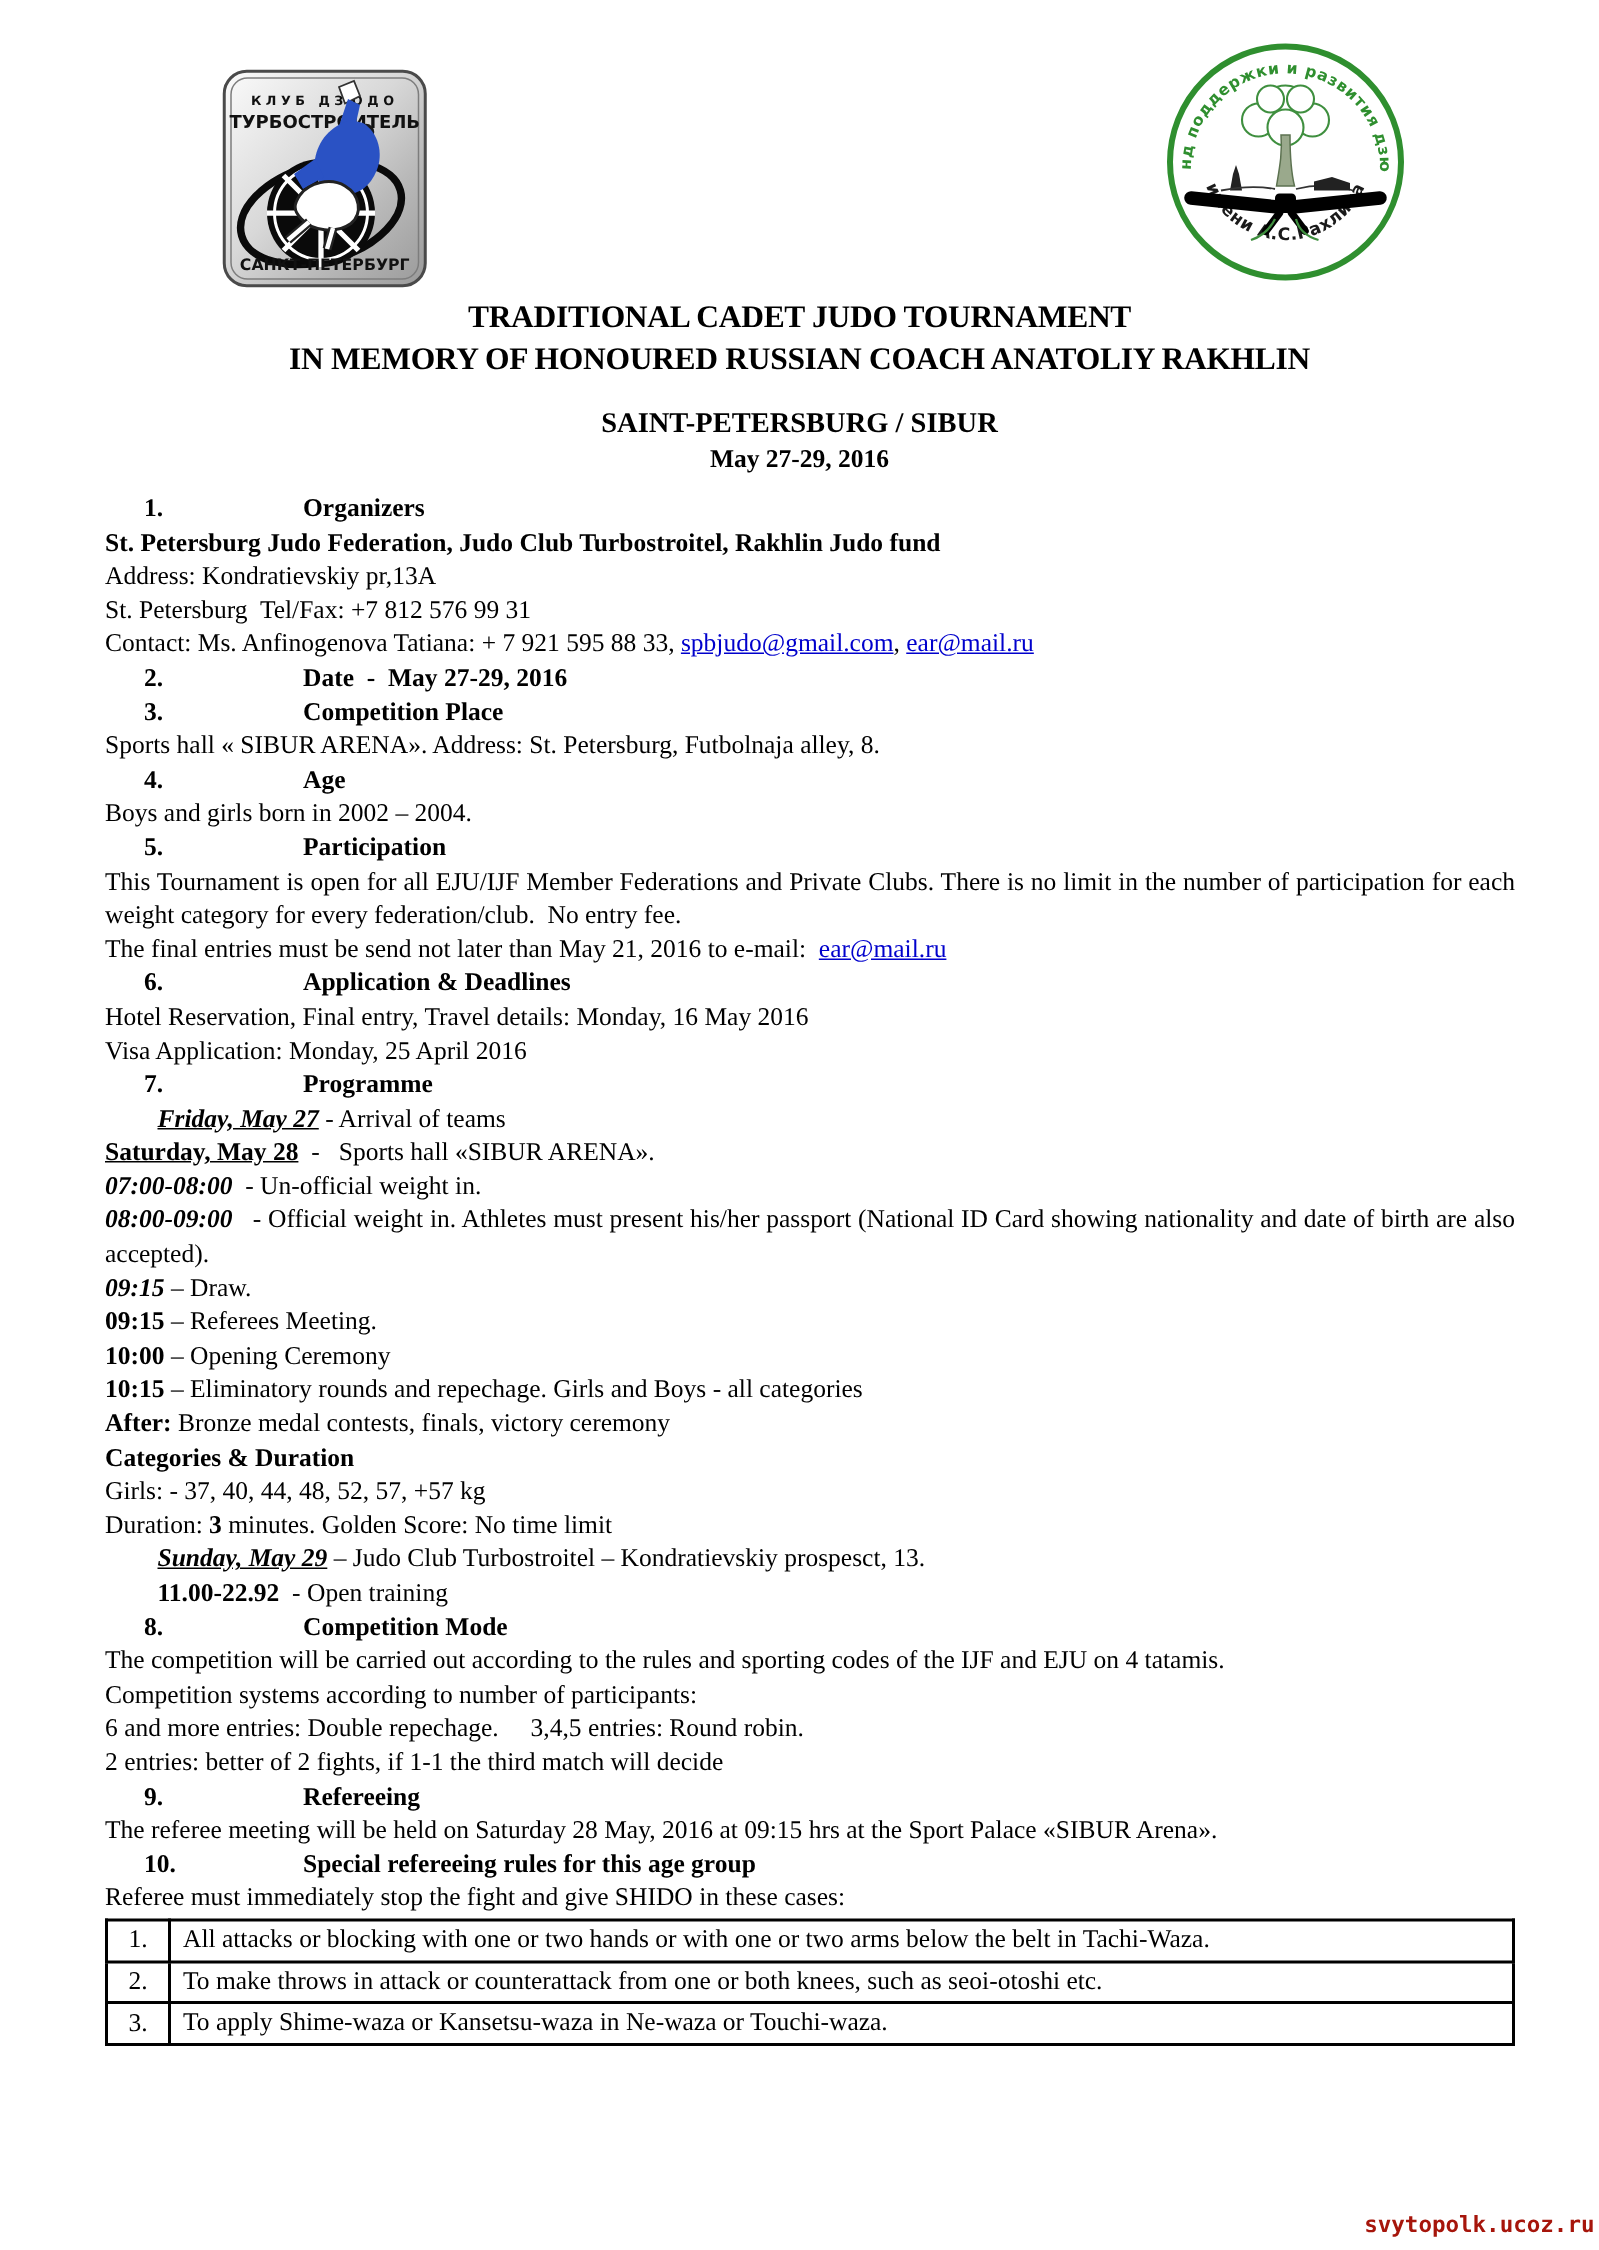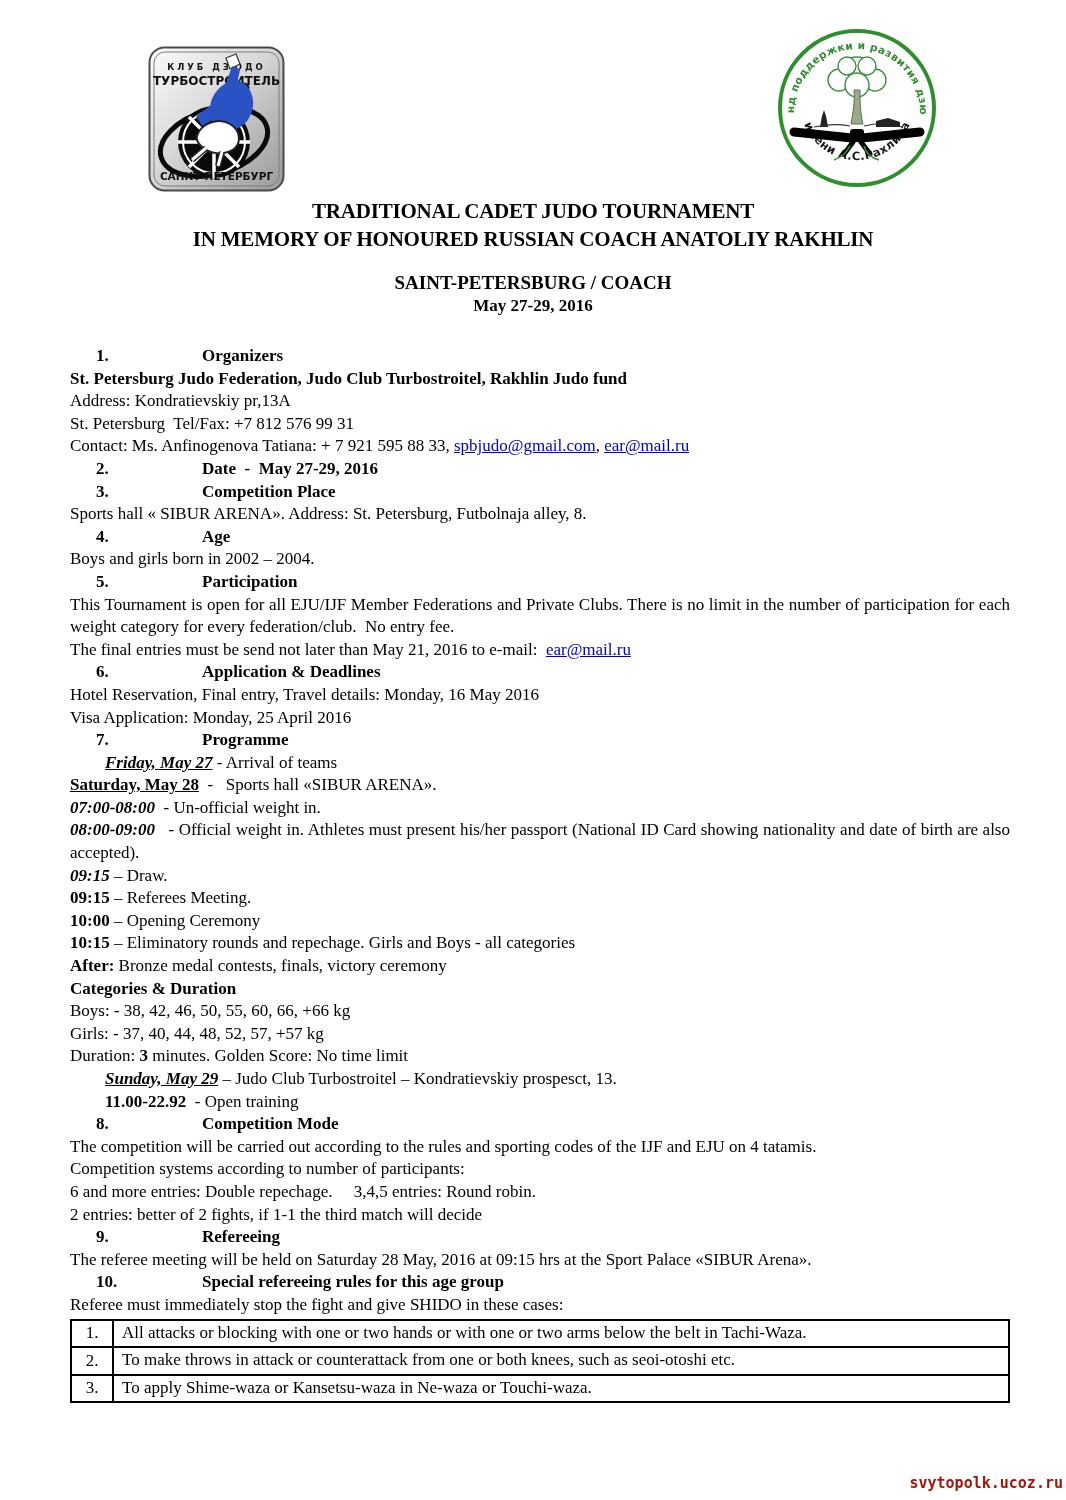--- a/index.html
+++ b/index.html
@@ -10,21 +10,21 @@
   }
   
   .logo-left { position:absolute; left:148px; top:46px; width:137px; height:160px; }
   .logo-right { position:absolute; left:776px; top:26px; width:162px; height:164px; }
   
   .header-block { position:absolute; top:197px; left:0; width:1066px; text-align:center; }
   .title-line { font-size:21px; font-weight:bold; line-height:28px; letter-spacing:-0.2px; white-space:pre; }
   .loc-line  { font-size:19px; font-weight:bold; line-height:24px; margin-top:18px; }
   .date-line { font-size:17px; font-weight:bold; line-height:22px; }
   
-  .content { position:absolute; top:345px; left:70px; width:940px; font-size:17px; line-height:22.6px; }
+  .content { position:absolute; top:328px; left:70px; width:940px; font-size:17px; line-height:22.6px; }
   .line { white-space:pre-wrap; }
   .h { font-weight:bold; }
   .h .num { display:inline-block; margin-left:26px; width:106px; }
   .ind { padding-left:35px; }
   .b { font-weight:bold; }
   .i { font-style:italic; }
   .u { text-decoration:underline; }
   .just { text-align:justify; }
   .link { color:#0000cc; text-decoration:underline; cursor:pointer; }
   
@@ -111,21 +111,21 @@
       <rect x="74" y="103" width="14" height="13" rx="3" fill="#000"></rect>
       <path d="M77,116 L68,128 M85,116 L94,128" stroke="#000" stroke-width="5" stroke-linecap="round"></path>
     </g>
     <path d="M74,120 C70,128 64,132 58,134 M88,120 C90,128 96,132 103,134" stroke="#3f8f3f" fill="none" stroke-width="1.5"></path>
   </svg>
 </div>
 
 <div class="header-block">
   <div class="title-line">TRADITIONAL CADET JUDO TOURNAMENT</div>
   <div class="title-line">IN MEMORY OF HONOURED RUSSIAN COACH ANATOLIY RAKHLIN</div>
-  <div class="loc-line">SAINT-PETERSBURG / COACH</div>
+  <div class="loc-line">SAINT-PETERSBURG / SIBUR</div>
   <div class="date-line">May 27-29, 2016</div>
 </div>
 
 <div class="content">
 
   <div class="line h"><span class="num">1.</span><span>Organizers</span></div>
   <div class="line"><span class="b">St. Petersburg Judo Federation, Judo Club Turbostroitel, Rakhlin Judo fund</span></div>
   <div class="line">Address: Kondratievskiy pr,13A</div>
   <div class="line">St. Petersburg  Tel/Fax: +7 812 576 99 31</div>
   <div class="line"><span>Contact: Ms. Anfinogenova Tatiana: + 7 921 595 88 33, </span><a class="link">spbjudo@gmail.com</a><span>, </span><a class="link">ear@mail.ru</a></div>
@@ -150,21 +150,20 @@
   <div class="line ind"><span class="b i u">Friday, May 27</span><span> - Arrival of teams</span></div>
   <div class="line"><span class="b u">Saturday, May 28</span><span>  -   Sports hall «SIBUR ARENA».</span></div>
   <div class="line"><span class="b i">07:00-08:00</span><span>  - Un-official weight in.</span></div>
   <div class="line just"><span class="b i">08:00-09:00</span><span>   - Official weight in. Athletes must present his/her passport (National ID Card showing nationality and date of birth are also accepted).</span></div>
   <div class="line"><span class="b i">09:15</span><span> – Draw.</span></div>
   <div class="line"><span class="b">09:15</span><span> – Referees Meeting.</span></div>
   <div class="line"><span class="b">10:00</span><span> – Opening Ceremony</span></div>
   <div class="line"><span class="b">10:15</span><span> – Eliminatory rounds and repechage. Girls and Boys - all categories</span></div>
   <div class="line"><span class="b">After:</span><span> Bronze medal contests, finals, victory ceremony</span></div>
   <div class="line b">Categories &amp; Duration</div>
-  <div class="line">Boys: - 38, 42, 46, 50, 55, 60, 66, +66 kg</div>
   <div class="line">Girls: - 37, 40, 44, 48, 52, 57, +57 kg</div>
   <div class="line"><span>Duration: </span><span class="b">3</span><span> minutes. Golden Score: No time limit</span></div>
   <div class="line ind"><span class="b i u">Sunday, May 29</span><span> – Judo Club Turbostroitel – Kondratievskiy prospesct, 13.</span></div>
   <div class="line ind"><span class="b">11.00-22.92</span><span>  - Open training</span></div>
 
   <div class="line h"><span class="num">8.</span><span>Competition Mode</span></div>
   <div class="line">The competition will be carried out according to the rules and sporting codes of the IJF and EJU on 4 tatamis.</div>
   <div class="line">Competition systems according to number of participants:</div>
   <div class="line">6 and more entries: Double repechage.     3,4,5 entries: Round robin.</div>
   <div class="line">2 entries: better of 2 fights, if 1-1 the third match will decide</div>

